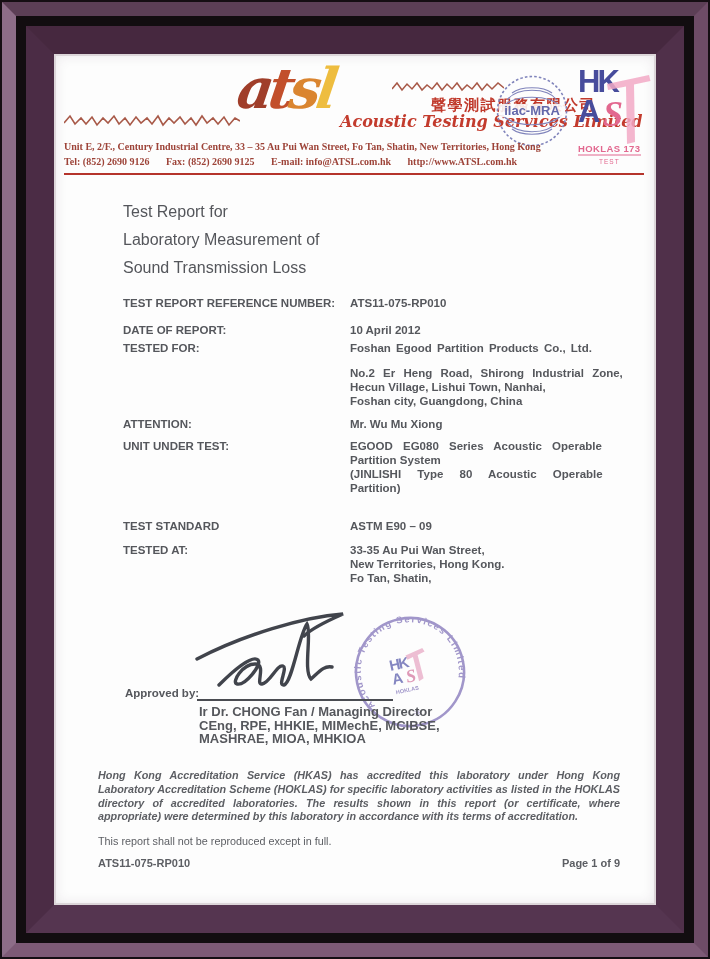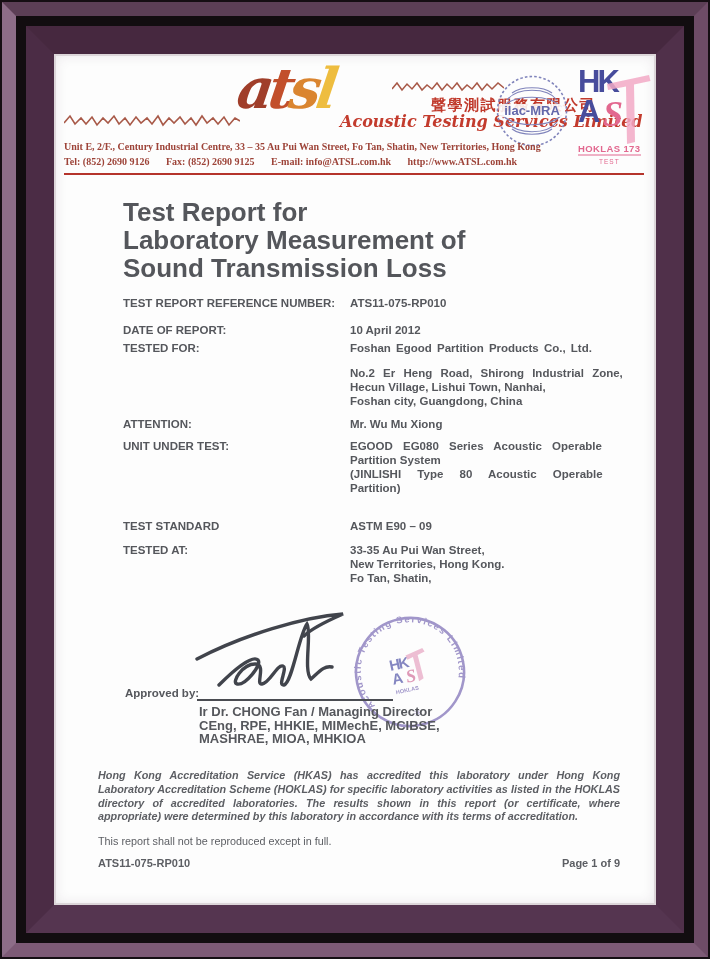--- a/index.html
+++ b/index.html
@@ -27,21 +27,21 @@
       font-style:italic;font-weight:bold;font-size:16px;color:#c33b2d;white-space:nowrap;}
   .addr1{position:absolute;left:10px;top:87px;font-family:"Liberation Serif",serif;
       font-weight:bold;font-size:10px;color:#9d4338;white-space:nowrap;}
   .addr2{position:absolute;left:10px;top:102px;font-family:"Liberation Serif",serif;
       font-weight:bold;font-size:10px;color:#9d4338;white-space:nowrap;}
   .addr2 span{margin-right:14px;}
   .redrule{position:absolute;left:10px;right:12px;top:119px;height:2px;background:#b5342c;}
   .ilac{position:absolute;left:441px;top:20px;}
   .hkas{position:absolute;left:523px;top:10px;}
   
-  .title{margin:20px 26px 8px 69px;font-size:26px;font-weight:bold;color:#54565b;
+  .title{margin:20px 26px 8px 69px;font-size:16px;font-weight:normal;color:#54565b;
          line-height:28px;}
   .fields{margin:14px 26px 0 69px;color:#55575c;font-weight:bold;font-size:11.5px;
           line-height:14px;}
   .frow{display:grid;grid-template-columns:227px 1fr;}
   .ws2{word-spacing:2px}.ws5{word-spacing:5px}.ws7{word-spacing:7px}.ws13{word-spacing:13px}
   
   .approval{position:relative;height:150px;margin:26px 26px 0 69px;color:#55575c;}
   .approved-by{position:absolute;left:2px;top:76px;font-size:11.5px;font-weight:bold;}
   .sigline{position:absolute;left:74px;top:88px;width:196px;border-top:2px solid #4a4c52;}
   .nameblock{position:absolute;left:76px;top:94px;font-size:13px;font-weight:bold;

